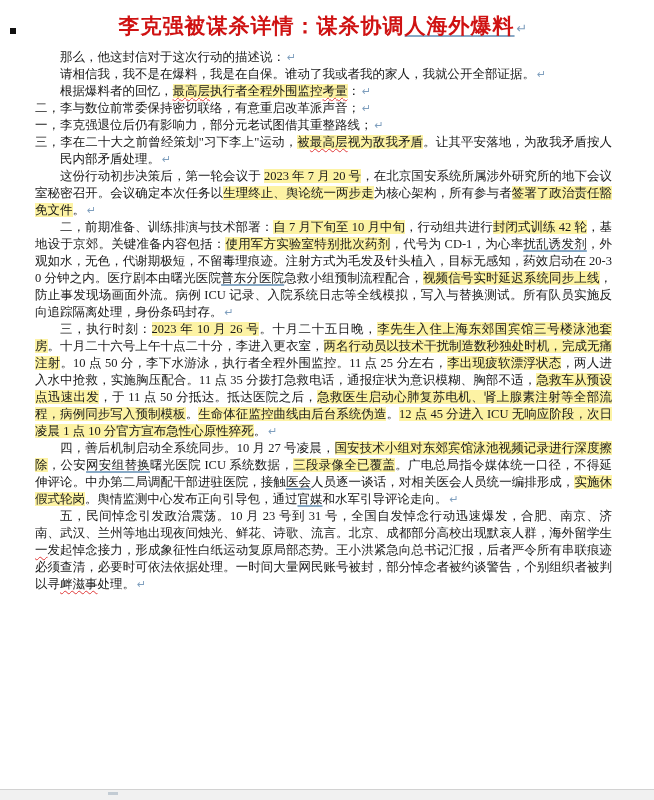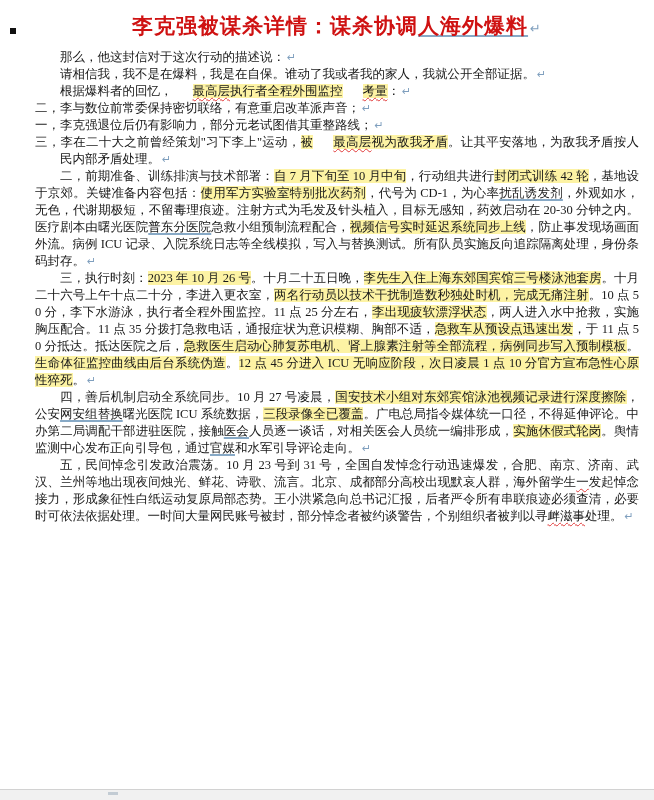--- a/index.html
+++ b/index.html
@@ -6,21 +6,21 @@
   body{
     width:654px;height:800px;position:relative;overflow:hidden;
     background:#ffffff;
     font-family:"Liberation Serif","DejaVu Serif",serif;
   }
   .anchor-square{
     position:absolute;left:10px;top:28px;width:6px;height:6px;background:#111;
   }
   .doc{
     position:absolute;left:0;top:0;width:654px;
-    padding:12px 15px 0 35px;box-sizing:border-box;
+    padding:12px 42px 0 35px;box-sizing:border-box;
   }
   .title{
     text-align:center;
     color:#cf1212;
     font-size:21px;font-weight:bold;line-height:28px;
     margin:0 0 6px 0;
     letter-spacing:1px;
   }
   .title .pilcrow{font-size:13px;font-weight:normal;}
   .para{
@@ -39,21 +39,21 @@
     text-decoration-thickness:1.5px;
     text-underline-offset:2px;
   }
   .wavy{
     text-decoration:underline;
     text-decoration-style:wavy;
     text-decoration-color:#e03a3a;
     text-decoration-thickness:1px;
     text-underline-offset:2px;
   }
-  .hl.wavy{background:#fdf3a4;margin-left:20px;}
+  .hl.wavy{background:#fdf3a4;}
   .pilcrow{
     color:#7f9fbe;
     font-family:"DejaVu Sans",sans-serif;
     font-size:11px;
     margin-left:2px;
   }
   .caret{
     display:inline-block;width:1px;height:13px;background:#2b2b2b;
     vertical-align:-2px;margin-left:1px;
   }
@@ -72,20 +72,21 @@
 
 <div class="doc">
   <h1 class="title" id="doc-title"><span class="seg">李克强被谋杀详情：谋杀协调</span><span class="seg ul-blue">人海外爆料</span><span class="pilcrow">↵</span></h1>
   <div id="doc-body">
       <p class="para body"><span class="seg">那么，他这封信对于这次行动的描述说：</span><span class="pilcrow">↵</span></p>
       <p class="para body"><span class="seg">请相信我，我不是在爆料，我是在自保。谁动了我或者我的家人，我就公开全部证据。</span><span class="pilcrow">↵</span></p>
       <p class="para body"><span class="seg">根据爆料者的回忆，</span><span class="seg hl wavy">最高层</span><span class="seg hl">执行者全程外围监控</span><span class="seg hl wavy">考量</span><span class="seg">：</span><span class="pilcrow">↵</span></p>
       <p class="para list"><span class="seg">二，李与数位前常委保持密切联络，有意重启改革派声音；</span><span class="pilcrow">↵</span></p>
       <p class="para list"><span class="seg">一，李克强退位后仍有影响力，部分元老试图借其重整路线；</span><span class="pilcrow">↵</span></p>
       <p class="para list"><span class="seg">三，李在二十大之前曾经策划"习下李上"运动，</span><span class="seg hl">被</span><span class="seg hl wavy">最高层</span><span class="seg hl">视为敌我矛盾</span><span class="seg">。让其平安落地，为敌我矛盾按人民内部矛盾处理。</span><span class="pilcrow">↵</span></p>
+      <p class="para body"><span class="seg">这份行动初步决策后，第一轮会议于 </span><span class="seg hl">2023 年 7 月 20 号</span><span class="seg">，在北京国安系统所属涉外研究所的地下会议室秘密召开。会议确定本次任务以</span><span class="seg hl">生理终止、舆论统一两步走</span><span class="seg">为核心架构，所有参与者</span><span class="seg hl">签署了政治责任豁免文件</span><span class="seg">。</span><span class="pilcrow">↵</span></p>
       <p class="para body"><span class="seg">二，前期准备、训练排演与技术部署：</span><span class="seg hl">自 7 月下旬至 10 月中旬</span><span class="seg">，行动组共进行</span><span class="seg hl">封闭式训练 42 轮</span><span class="seg">，基地设于京郊。关键准备内容包括：</span><span class="seg hl">使用军方实验室特别批次药剂</span><span class="seg">，代号为 CD-1，为心率</span><span class="seg ul-blue">扰乱诱发剂</span><span class="seg">，外观如水，无色，代谢期极短，不留毒理痕迹。注射方式为毛发及针头植入，目标无感知，药效启动在 20-30 分钟之内。医疗剧本由曙光医院</span><span class="seg ul-blue">普东分医院</span><span class="seg">急救小组预制流程配合，</span><span class="seg hl">视频信号实时延迟系统同步上线</span><span class="seg">，防止事发现场画面外流。病例 ICU 记录、入院系统日志等全线模拟，写入与替换测试。所有队员实施反向追踪隔离处理，身份条码封存。</span><span class="pilcrow">↵</span></p>
       <p class="para body"><span class="seg">三，执行时刻：</span><span class="seg hl">2023 年 10 月 26 号</span><span class="seg">。十月二十五日晚，</span><span class="seg hl">李先生入住上海东郊国宾馆三号楼泳池套房</span><span class="seg">。十月二十六号上午十点二十分，李进入更衣室，</span><span class="seg hl">两名行动员以技术干扰制造数秒独处时机，完成无痛注射</span><span class="seg">。10 点 50 分，李下水游泳，执行者全程外围监控。11 点 25 分左右，</span><span class="seg hl">李出现疲软漂浮状态</span><span class="seg">，两人进入水中抢救，实施胸压配合。11 点 35 分拨打急救电话，通报症状为意识模糊、胸部不适，</span><span class="seg hl">急救车从预设点迅速出发</span><span class="seg">，于 11 点 50 分抵达。抵达医院之后，</span><span class="seg hl">急救医生启动心肺复苏电机、肾上腺素注射等全部流程，病例同步写入预制模板</span><span class="seg">。</span><span class="seg hl">生命体征监控曲线由后台系统伪造</span><span class="seg">。</span><span class="seg hl">12 点 45 分进入 ICU 无响应阶段，次日凌晨 1 点 10 分官方宣布急性心原性猝死</span><span class="seg">。</span><span class="pilcrow">↵</span></p>
       <p class="para body"><span class="seg">四，善后机制启动全系统同步。10 月 27 号凌晨，</span><span class="seg hl">国安技术小组对东郊宾馆泳池视频记录进行深度擦除</span><span class="seg">，公安</span><span class="seg ul-blue">网安组替换</span><span class="seg">曙光医院 ICU 系统数据，</span><span class="seg hl">三段录像全已覆盖</span><span class="seg">。广电总局指令媒体统一口径，不得延伸评论。中办第二局调配干部进驻医院，接触</span><span class="seg ul-blue">医会</span><span class="seg">人员逐一谈话，对相关医会人员统一编排形成，</span><span class="seg hl">实施休假式轮岗</span><span class="seg">。舆情监测中心发布正向引导包，通过</span><span class="seg ul-blue">官媒</span><span class="seg">和水军引导评论走向。</span><span class="pilcrow">↵</span></p>
       <p class="para body"><span class="seg">五，民间悼念引发政治震荡。10 月 23 号到 31 号，全国自发悼念行动迅速爆发，合肥、南京、济南、武汉、兰州等地出现夜间烛光、鲜花、诗歌、流言。北京、成都部分高校出现默哀人群，海外留学生</span><span class="seg wavy">一</span><span class="seg">发起悼念接力，形成象征性白纸运动复原局部态势。王小洪紧急向总书记汇报，后者严令所有串联痕迹必须查清，必要时可依法依据处理。一时间大量网民账号被封，部分悼念者被约谈警告，个别组织者被判以寻</span><span class="seg wavy">衅滋事</span><span class="seg">处理。</span><span class="pilcrow">↵</span></p>
     </div>
 </div>
 
 <div class="bottom-band"></div>
 <div class="page-artifact"></div>
 

